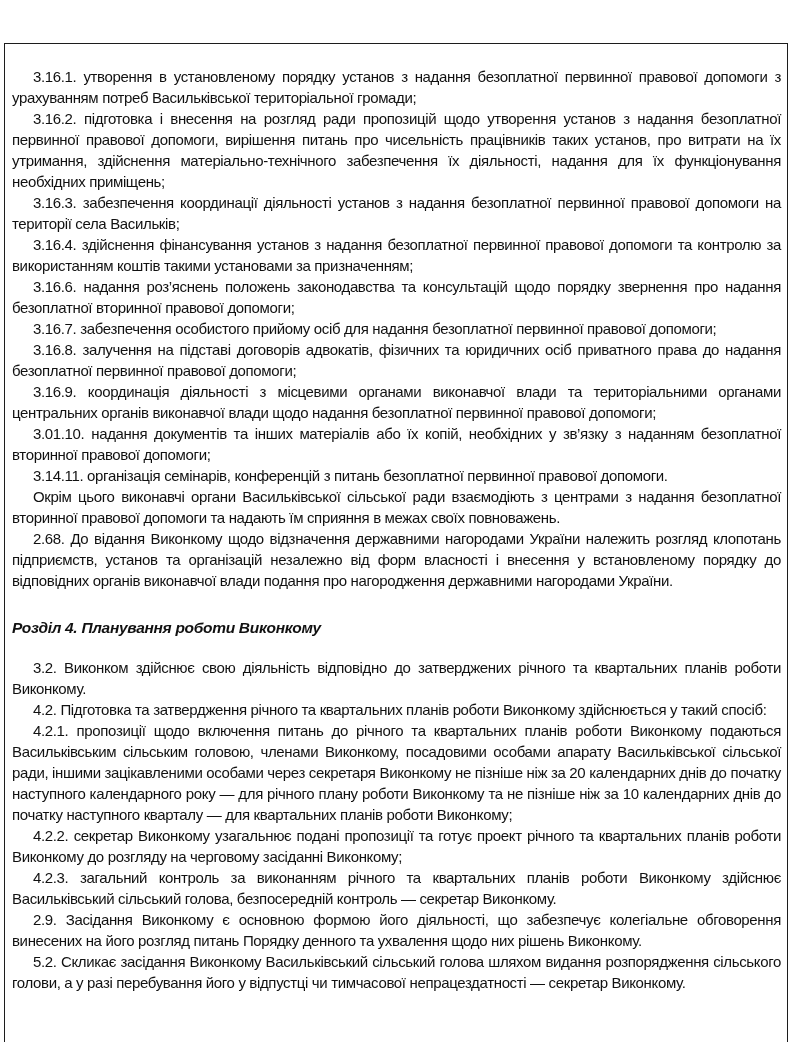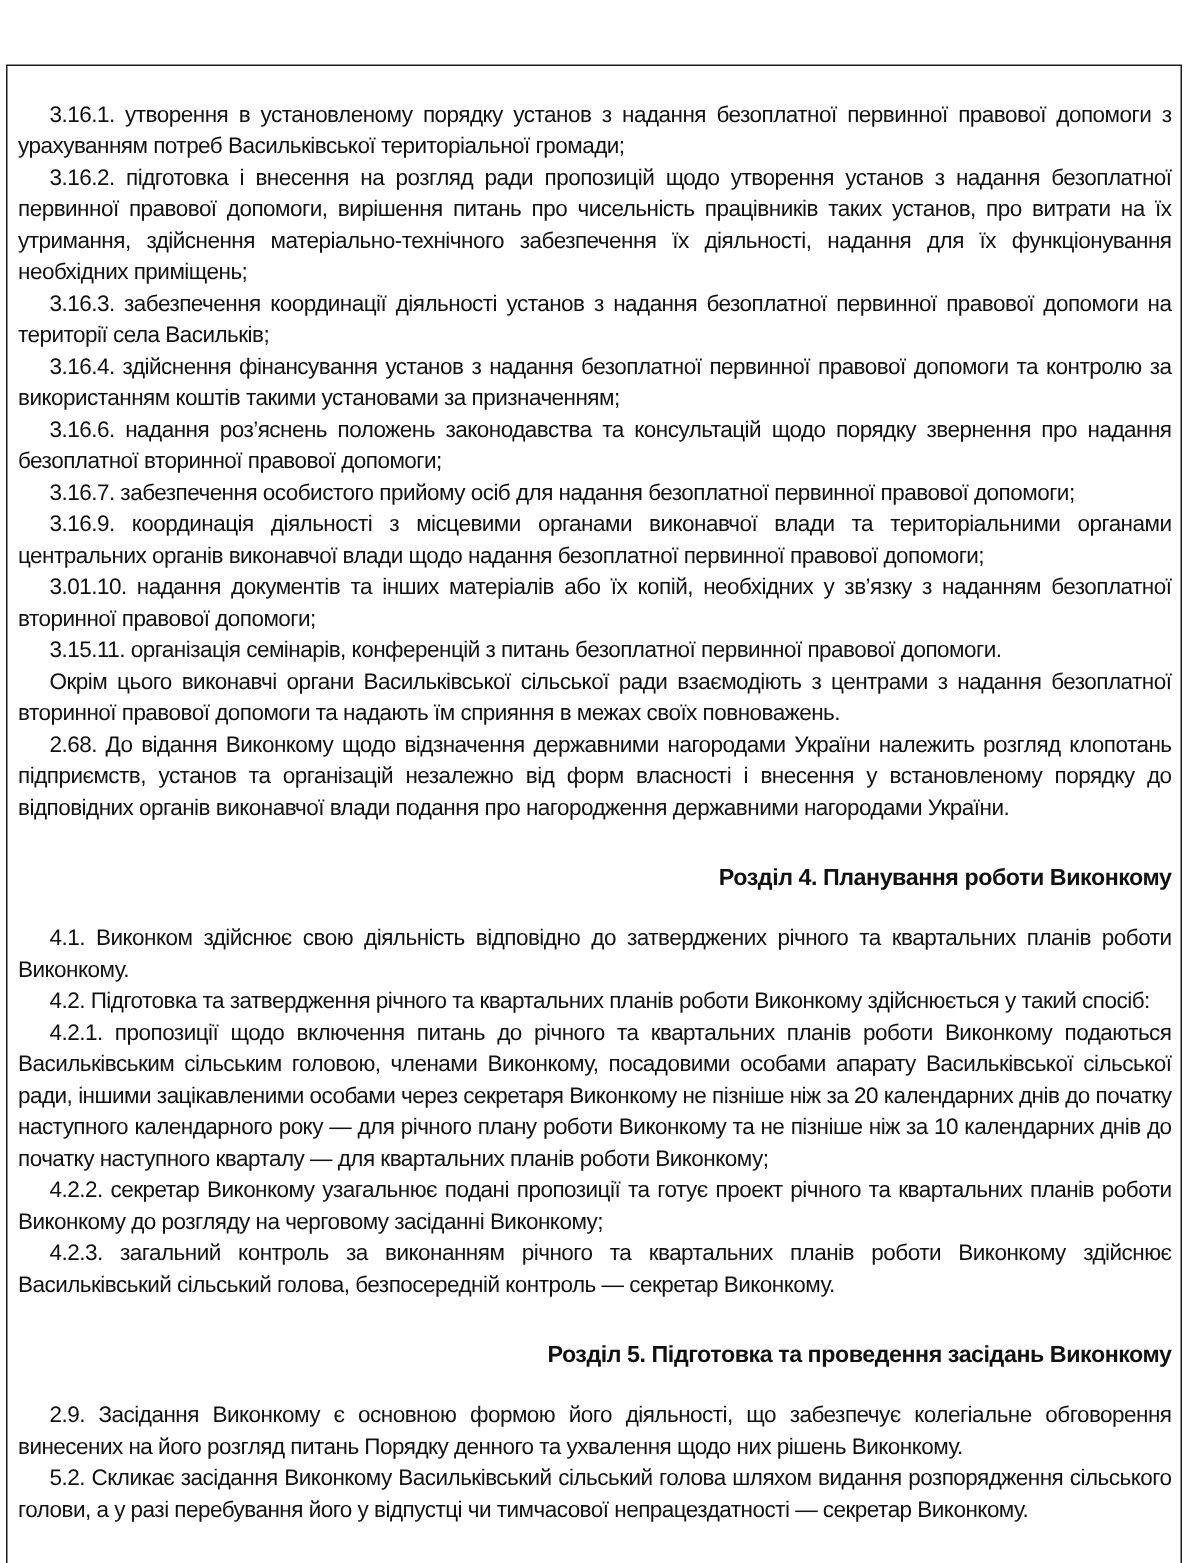--- a/index.html
+++ b/index.html
@@ -41,42 +41,43 @@
     text-align: justify;
     text-indent: 21px;
   }
   .doc .heading {
     margin: 26px 0 19px 0;
     color: #111111;
     font-size: 15.5px;
     line-height: 21px;
     letter-spacing: -0.3px;
     font-weight: bold;
-    text-align: right;
+    text-align: left;
+    font-style: italic;
   }
 </style>
 </head>
 <body>
 
 <div class="page">
   <div class="page-frame doc" id="doc-root">
       <p>3.16.1. утворення в установленому порядку установ з надання безоплатної первинної правової допомоги з урахуванням потреб Васильківської територіальної громади;</p>
       <p>3.16.2. підготовка і внесення на розгляд ради пропозицій щодо утворення установ з надання безоплатної первинної правової допомоги, вирішення питань про чисельність працівників таких установ, про витрати на їх утримання, здійснення матеріально-технічного забезпечення їх діяльності, надання для їх функціонування необхідних приміщень;</p>
       <p>3.16.3. забезпечення координації діяльності установ з надання безоплатної первинної правової допомоги на території села Васильків;</p>
       <p>3.16.4. здійснення фінансування установ з надання безоплатної первинної правової допомоги та контролю за використанням коштів такими установами за призначенням;</p>
       <p>3.16.6. надання роз’яснень положень законодавства та консультацій щодо порядку звернення про надання безоплатної вторинної правової допомоги;</p>
       <p>3.16.7. забезпечення особистого прийому осіб для надання безоплатної первинної правової допомоги;</p>
+      <p>3.16.8. залучення на підставі договорів адвокатів, фізичних та юридичних осіб приватного права до надання безоплатної первинної правової допомоги;</p>
       <p>3.16.9. координація діяльності з місцевими органами виконавчої влади та територіальними органами центральних органів виконавчої влади щодо надання безоплатної первинної правової допомоги;</p>
       <p>3.01.10. надання документів та інших матеріалів або їх копій, необхідних у зв’язку з наданням безоплатної вторинної правової допомоги;</p>
-      <p>3.15.11. організація семінарів, конференцій з питань безоплатної первинної правової допомоги.</p>
+      <p>3.14.11. організація семінарів, конференцій з питань безоплатної первинної правової допомоги.</p>
       <p>Окрім цього виконавчі органи Васильківської сільської ради взаємодіють з центрами з надання безоплатної вторинної правової допомоги та надають їм сприяння в межах своїх повноважень.</p>
       <p>2.68. До відання Виконкому щодо відзначення державними нагородами України належить розгляд клопотань підприємств, установ та організацій незалежно від форм власності і внесення у встановленому порядку до відповідних органів виконавчої влади подання про нагородження державними нагородами України.</p>
       <div class="heading">Розділ 4. Планування роботи Виконкому</div>
-      <p>4.1. Виконком здійснює свою діяльність відповідно до затверджених річного та квартальних планів роботи Виконкому.</p>
+      <p>3.2. Виконком здійснює свою діяльність відповідно до затверджених річного та квартальних планів роботи Виконкому.</p>
       <p>4.2. Підготовка та затвердження річного та квартальних планів роботи Виконкому здійснюється у такий спосіб:</p>
       <p>4.2.1. пропозиції щодо включення питань до річного та квартальних планів роботи Виконкому подаються Васильківським сільським головою, членами Виконкому, посадовими особами апарату Васильківської сільської ради, іншими зацікавленими особами через секретаря Виконкому не пізніше ніж за 20 календарних днів до початку наступного календарного року — для річного плану роботи Виконкому та не пізніше ніж за 10 календарних днів до початку наступного кварталу — для квартальних планів роботи Виконкому;</p>
       <p>4.2.2. секретар Виконкому узагальнює подані пропозиції та готує проект річного та квартальних планів роботи Виконкому до розгляду на черговому засіданні Виконкому;</p>
       <p>4.2.3. загальний контроль за виконанням річного та квартальних планів роботи Виконкому здійснює Васильківський сільський голова, безпосередній контроль — секретар Виконкому.</p>
-      <div class="heading">Розділ 5. Підготовка та проведення засідань Виконкому</div>
       <p>2.9. Засідання Виконкому є основною формою його діяльності, що забезпечує колегіальне обговорення винесених на його розгляд питань Порядку денного та ухвалення щодо них рішень Виконкому.</p>
       <p>5.2. Скликає засідання Виконкому Васильківський сільський голова шляхом видання розпорядження сільського голови, а у разі перебування його у відпустці чи тимчасової непрацездатності — секретар Виконкому.</p>
     </div>
 </div>
 
 </body></html>

